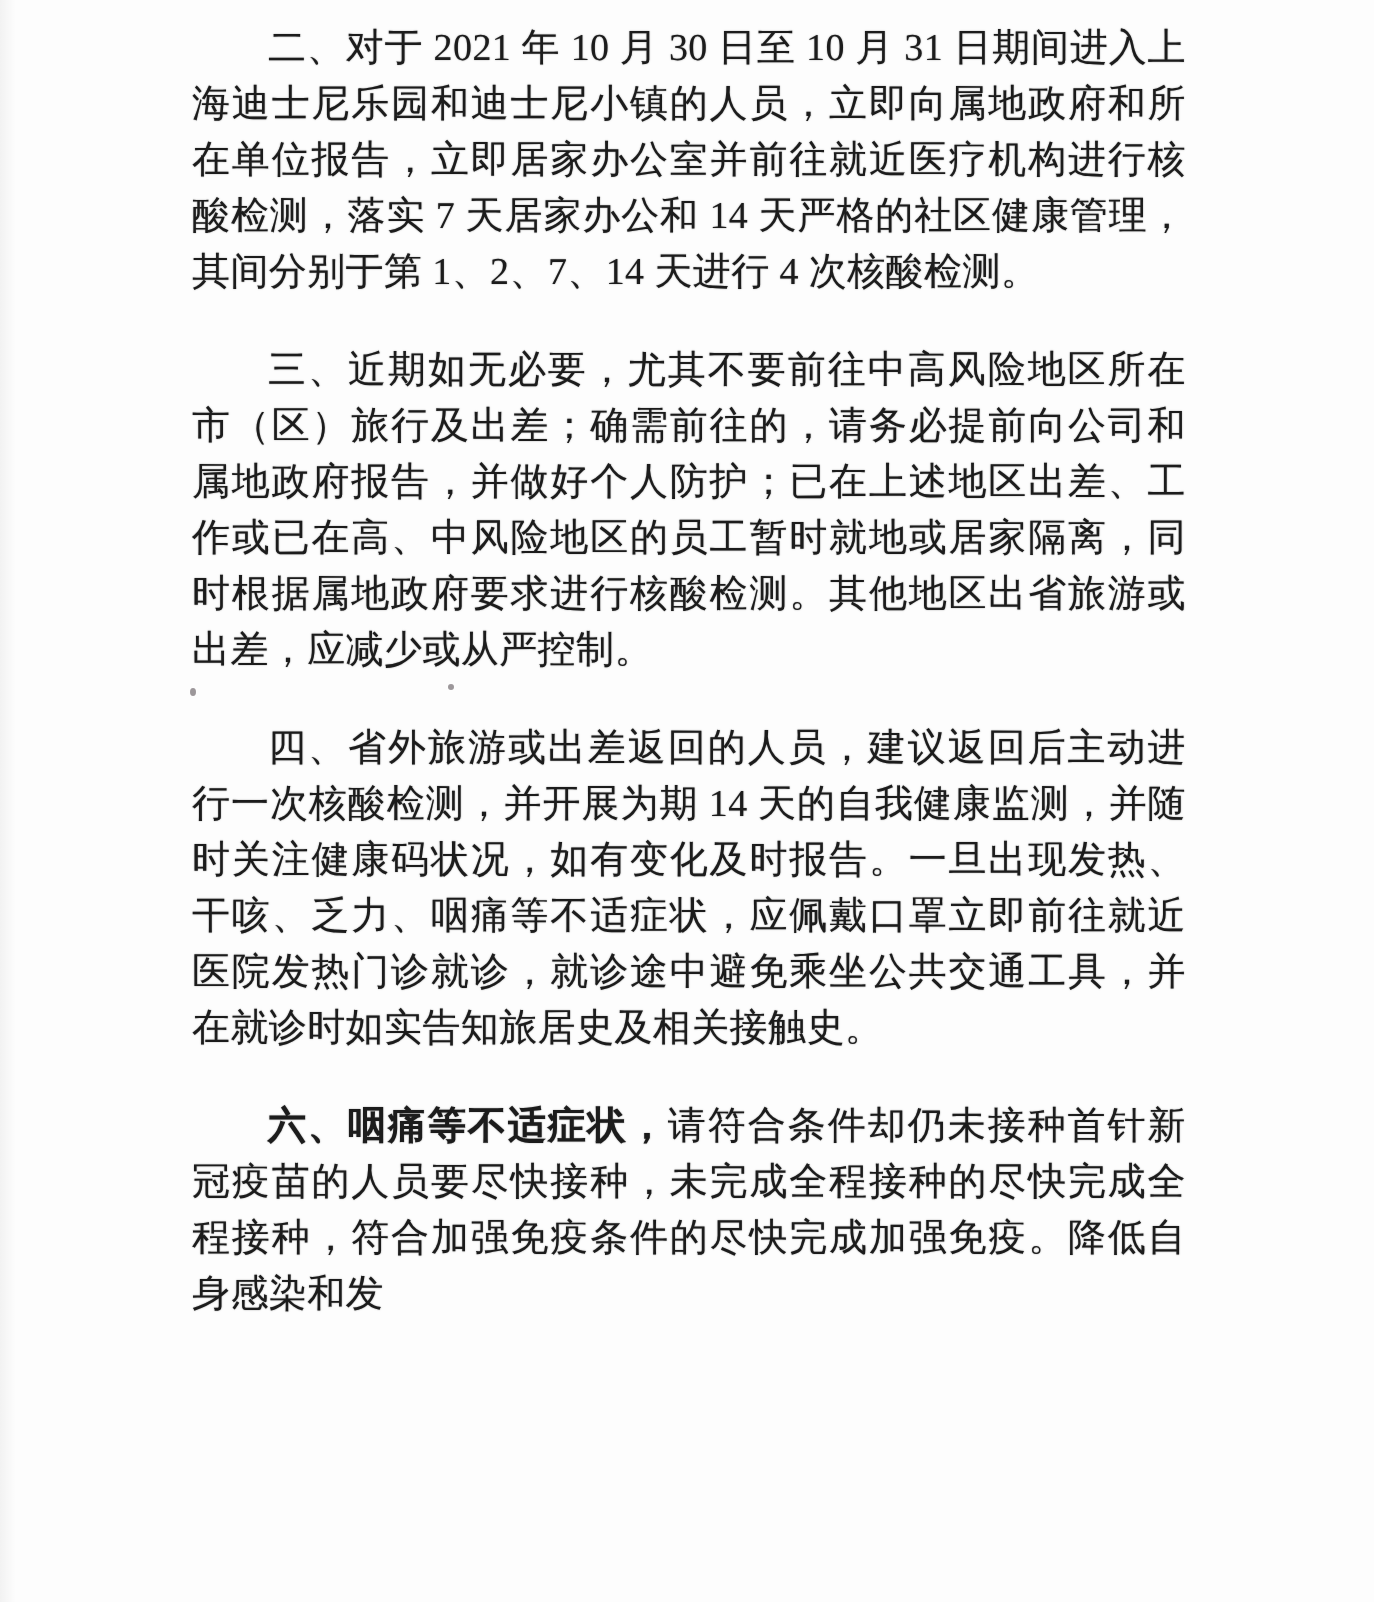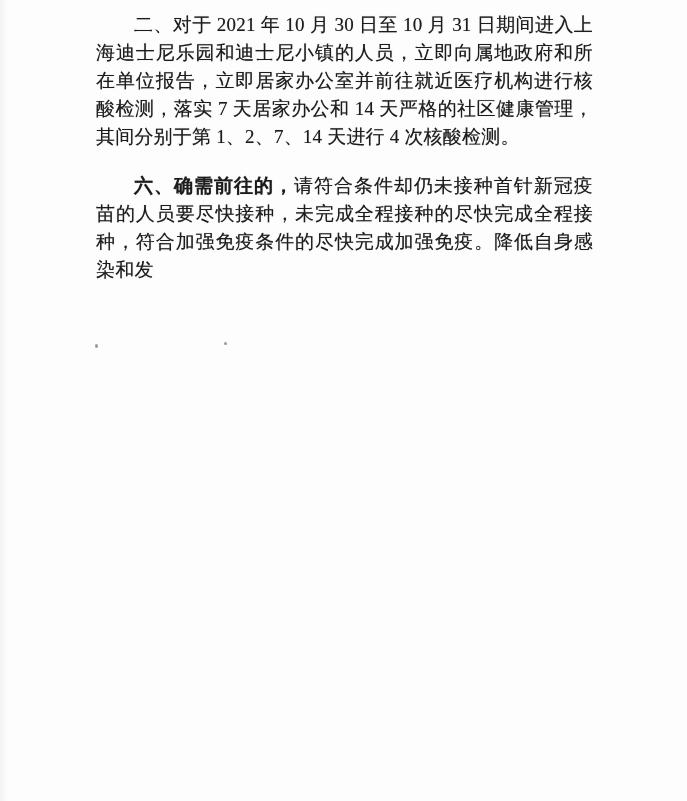--- a/index.html
+++ b/index.html
@@ -46,20 +46,22 @@
   .speck-1 { left: 95px;  top: 344px; width: 3px; height: 4px; }
   .speck-2 { left: 224px; top: 342px; width: 3px; height: 3px; }
 </style>
 </head>
 <body style="background: rgb(253, 253, 253);">
 
 <div class="page">
 
   <p class="para" style="color: rgb(28, 28, 28);"><span class="lead"></span><span>二、对于 2021 年 10 月 30 日至 10 月 31 日期间进入上海迪士尼乐园和迪士尼小镇的人员，立即向属地政府和所在单位报告，立即居家办公室并前往就近医疗机构进行核酸检测，落实 7 天居家办公和 14 天严格的社区健康管理，其间分别于第 1、2、7、14 天进行 4 次核酸检测。</span></p>
 
+  <p class="para" style="color: rgb(28, 28, 28);"><span class="lead"></span><span>三、近期如无必要，尤其不要前往中高风险地区所在市（区）旅行及出差；确需前往的，请务必提前向公司和属地政府报告，并做好个人防护；已在上述地区出差、工作或已在高、中风险地区的员工暂时就地或居家隔离，同时根据属地政府要求进行核酸检测。其他地区出省旅游或出差，应减少或从严控制。</span></p>
+
+  <p class="para" style="color: rgb(28, 28, 28);"><span class="lead"></span><span>四、省外旅游或出差返回的人员，建议返回后主动进行一次核酸检测，并开展为期 14 天的自我健康监测，并随时关注健康码状况，如有变化及时报告。一旦出现发热、干咳、乏力、咽痛等不适症状，应佩戴口罩立即前往就近医院发热门诊就诊，就诊途中避免乘坐公共交通工具，并在就诊时如实告知旅居史及相关接触史。</span></p>
 
 
-
-  <p class="para" style="color: rgb(28, 28, 28);"><span class="lead">六、确需前往的，</span><span>请符合条件却仍未接种首针新冠疫苗的人员要尽快接种，未完成全程接种的尽快完成全程接种，符合加强免疫条件的尽快完成加强免疫。降低自身感染和发</span></p>
+  <p class="para" style="color: rgb(28, 28, 28);"><span class="lead">六、咽痛等不适症状，</span><span>请符合条件却仍未接种首针新冠疫苗的人员要尽快接种，未完成全程接种的尽快完成全程接种，符合加强免疫条件的尽快完成加强免疫。降低自身感染和发</span></p>
 
   <span class="speck speck-1"></span>
   <span class="speck speck-2"></span>
 </div>
 
 </body></html>

